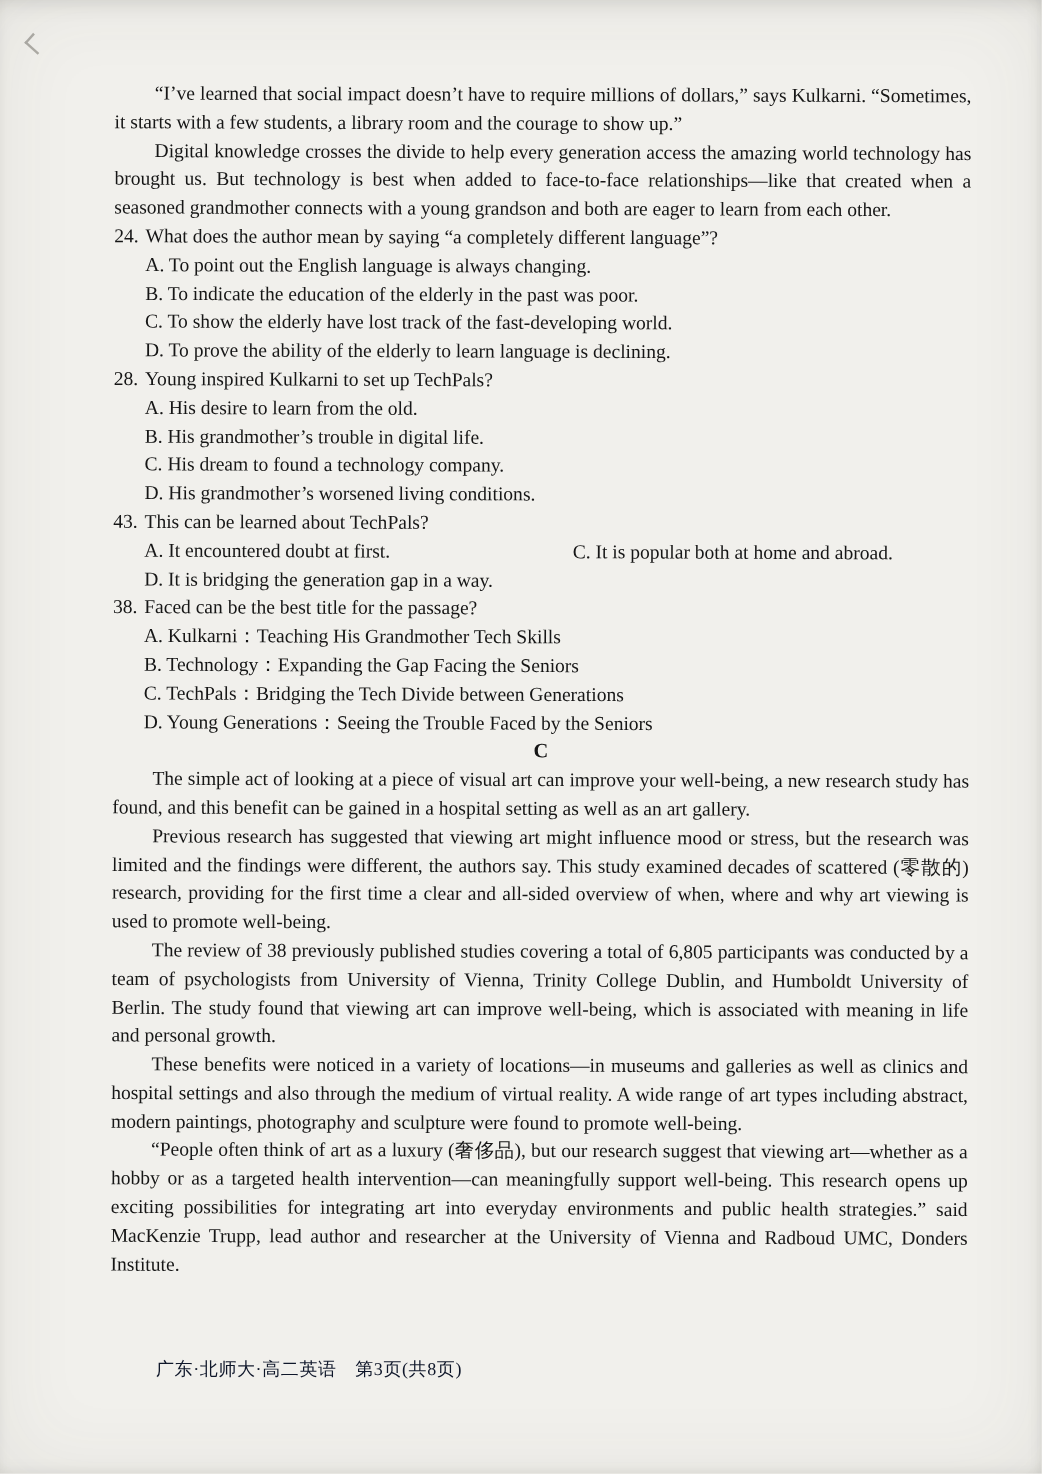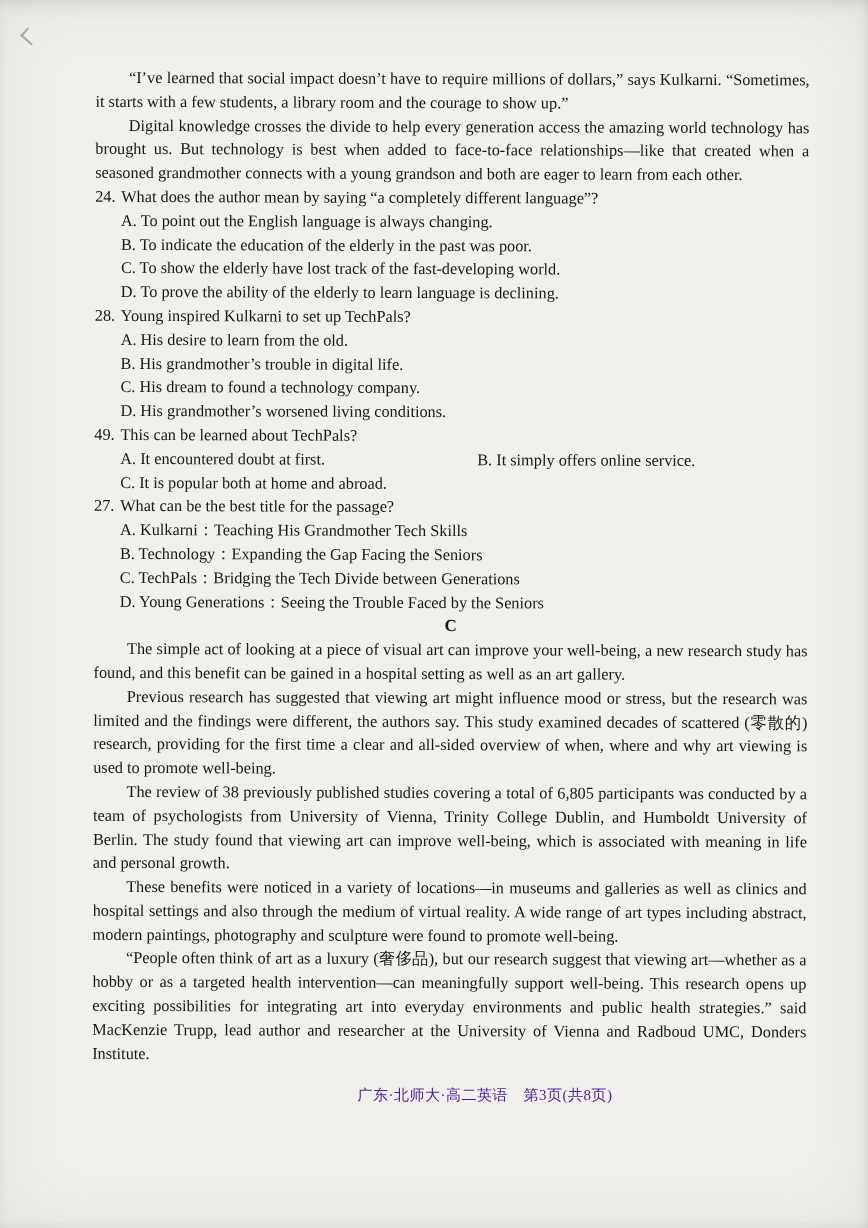--- a/index.html
+++ b/index.html
@@ -21,22 +21,22 @@
   }
   p{margin:0;}
   .para{text-align:justify;text-indent:2.05em;}
   .stem{text-align:left;}
   .qnum{padding-right:0.35em;margin-top:12px;}
   .opts .opt{margin-left:26px;text-align:left;}
   .opts.two-col{display:grid;grid-template-columns:357px 1fr;margin-left:26px;}
   .opts.two-col .opt{margin-left:0;}
   .section-c{text-align:center;font-weight:700;font-size:17px;}
   .footer{
-    position:absolute;top:1086px;left:130px;width:710px;
-    text-align:center;font-size:15px;color:#4c1d95;letter-spacing:.5px;
+    position:absolute;top:1132px;left:130px;width:710px;
+    text-align:left;font-size:15px;color:#0f172a;letter-spacing:.5px;
   }
   .corner-mark{
     position:absolute;top:31px;left:22px;width:13px;height:9px;
     border-left:2px solid #97958e;border-bottom:2px solid #97958e;
     transform:rotate(42deg);opacity:.75;
   }
   .scan-shade{
     position:absolute;inset:0;pointer-events:none;
     box-shadow:
       inset 0 0 70px rgba(70,65,55,.07),
@@ -70,30 +70,30 @@
       <p class="stem"><span class="qnum">28.</span><span>Young inspired Kulkarni to set up TechPals?</span></p>
       <div class="opts">
         <p class="opt">A. His desire to learn from the old.</p>
         <p class="opt">B. His grandmother’s trouble in digital life.</p>
         <p class="opt">C. His dream to found a technology company.</p>
         <p class="opt">D. His grandmother’s worsened living conditions.</p>
       </div>
     </div>
 
     <div class="question">
-      <p class="stem"><span class="qnum">49.</span><span>This can be learned about TechPals?</span></p>
+      <p class="stem"><span class="qnum">43.</span><span>This can be learned about TechPals?</span></p>
       <div class="opts two-col">
         <p class="opt">A. It encountered doubt at first.</p>
-        <p class="opt">B. It simply offers online service.</p>
         <p class="opt">C. It is popular both at home and abroad.</p>
+        <p class="opt">D. It is bridging the generation gap in a way.</p>
       </div>
     </div>
 
     <div class="question">
-      <p class="stem"><span class="qnum">27.</span><span>What can be the best title for the passage?</span></p>
+      <p class="stem"><span class="qnum">38.</span><span>Faced can be the best title for the passage?</span></p>
       <div class="opts">
         <p class="opt">A. Kulkarni：Teaching His Grandmother Tech Skills</p>
         <p class="opt">B. Technology：Expanding the Gap Facing the Seniors</p>
         <p class="opt">C. TechPals：Bridging the Tech Divide between Generations</p>
         <p class="opt">D. Young Generations：Seeing the Trouble Faced by the Seniors</p>
       </div>
     </div>
 
     <p class="section-c">C</p>
 

